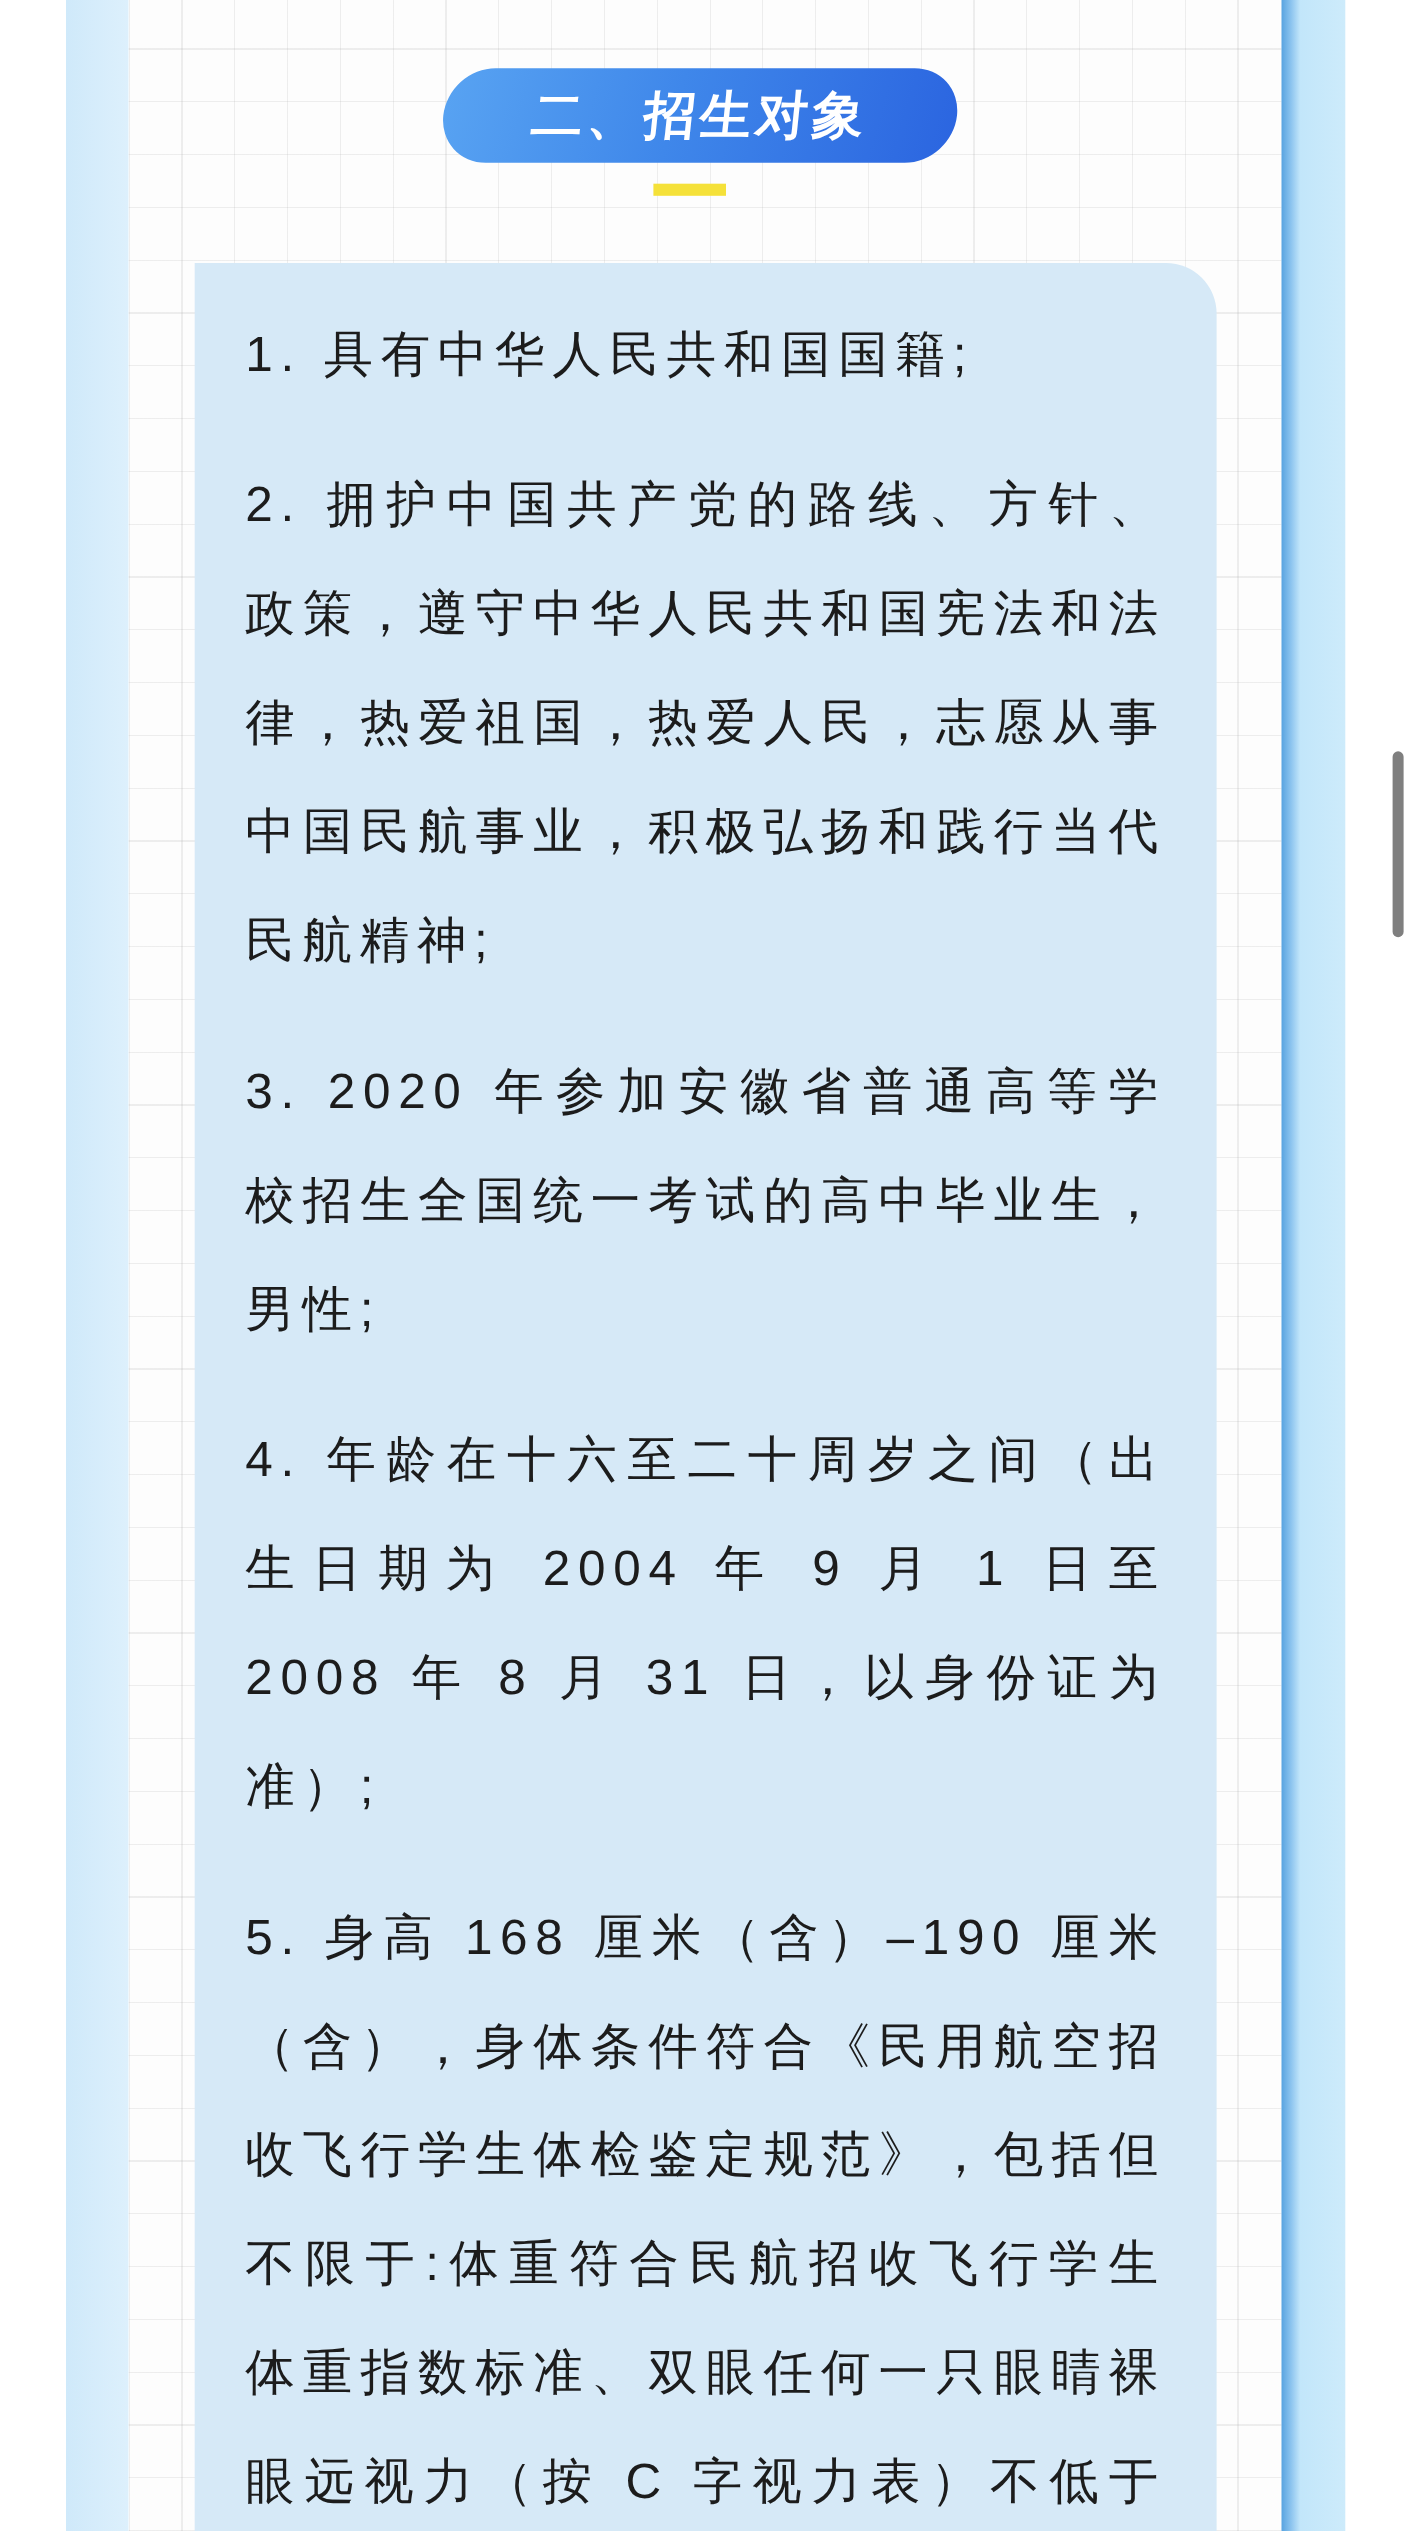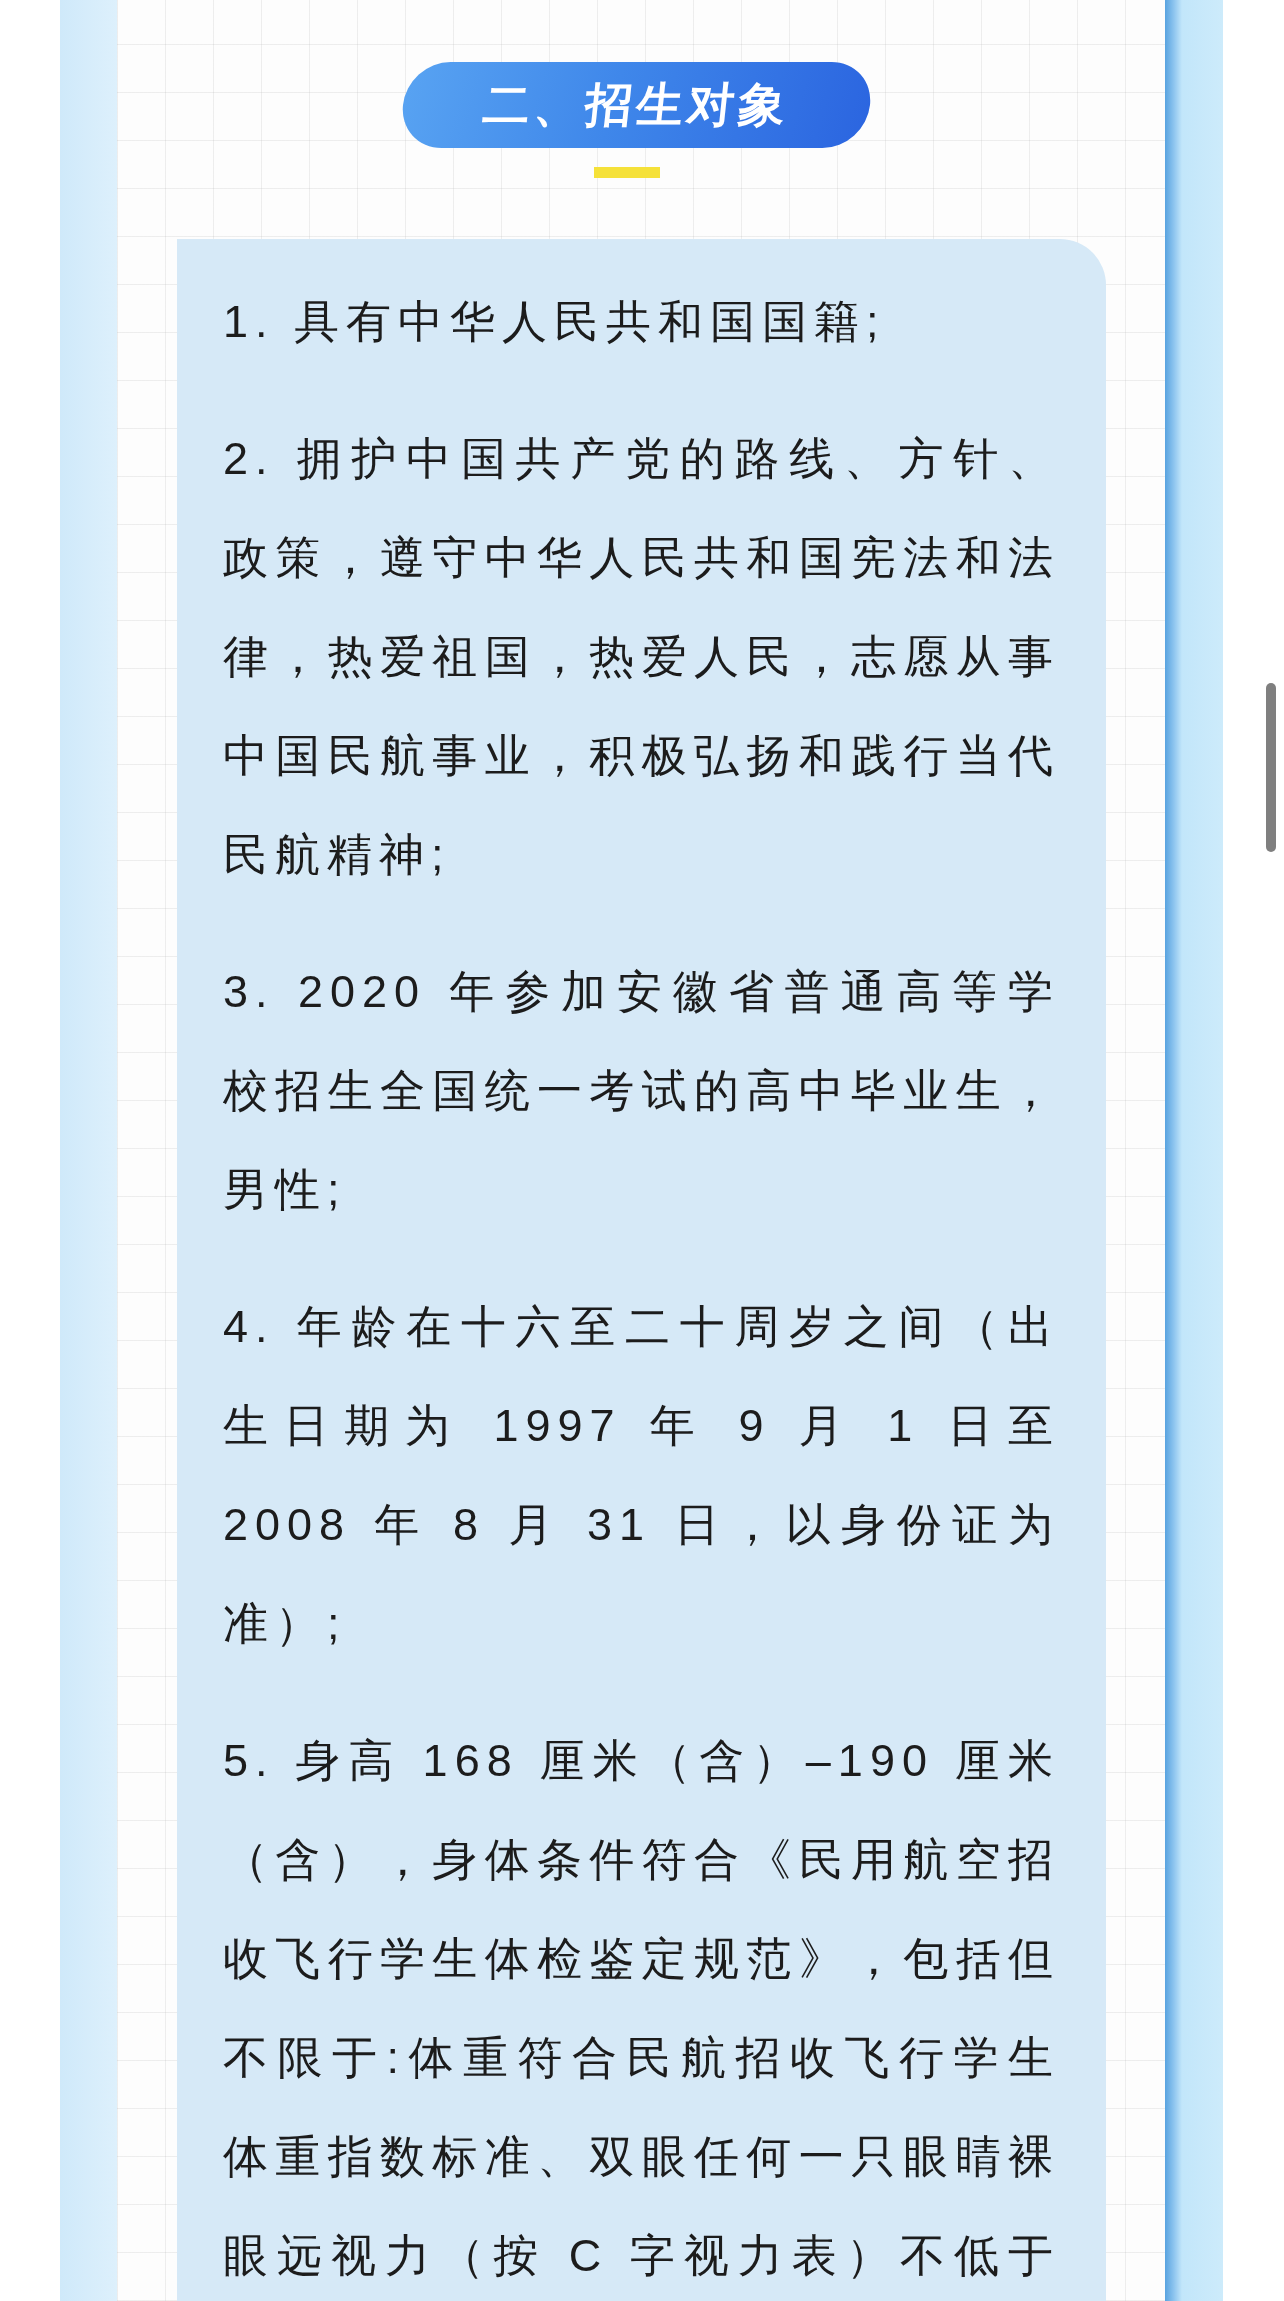--- a/index.html
+++ b/index.html
@@ -110,19 +110,19 @@
   <div class="badge">
     <span class="badge-label">二、招生对象</span>
   </div>
 
   <div class="underline"></div>
 
   <div class="card">
     <p>1. 具有中华人民共和国国籍;</p>
     <p>2. 拥护中国共产党的路线、方针、政策，遵守中华人民共和国宪法和法律，热爱祖国，热爱人民，志愿从事中国民航事业，积极弘扬和践行当代民航精神;</p>
     <p>3. 2020 年参加安徽省普通高等学校招生全国统一考试的高中毕业生，男性;</p>
-    <p>4. 年龄在十六至二十周岁之间（出生日期为 1997 年 9 月 1 日至 2008 年 8 月 31 日，以身份证为准）;</p>
+    <p>4. 年龄在十六至二十周岁之间（出生日期为 2004 年 9 月 1 日至 2008 年 8 月 31 日，以身份证为准）;</p>
     <p>5. 身高 168 厘米（含）–190 厘米（含），身体条件符合《民用航空招收飞行学生体检鉴定规范》，包括但不限于:体重符合民航招收飞行学生体重指数标准、双眼任何一只眼睛裸眼远视力（按 C 字视力表）不低于 0.1 等;</p>
   </div>
 
   <div class="scrollbar"></div>
 
 </div>
 
 </body></html>

